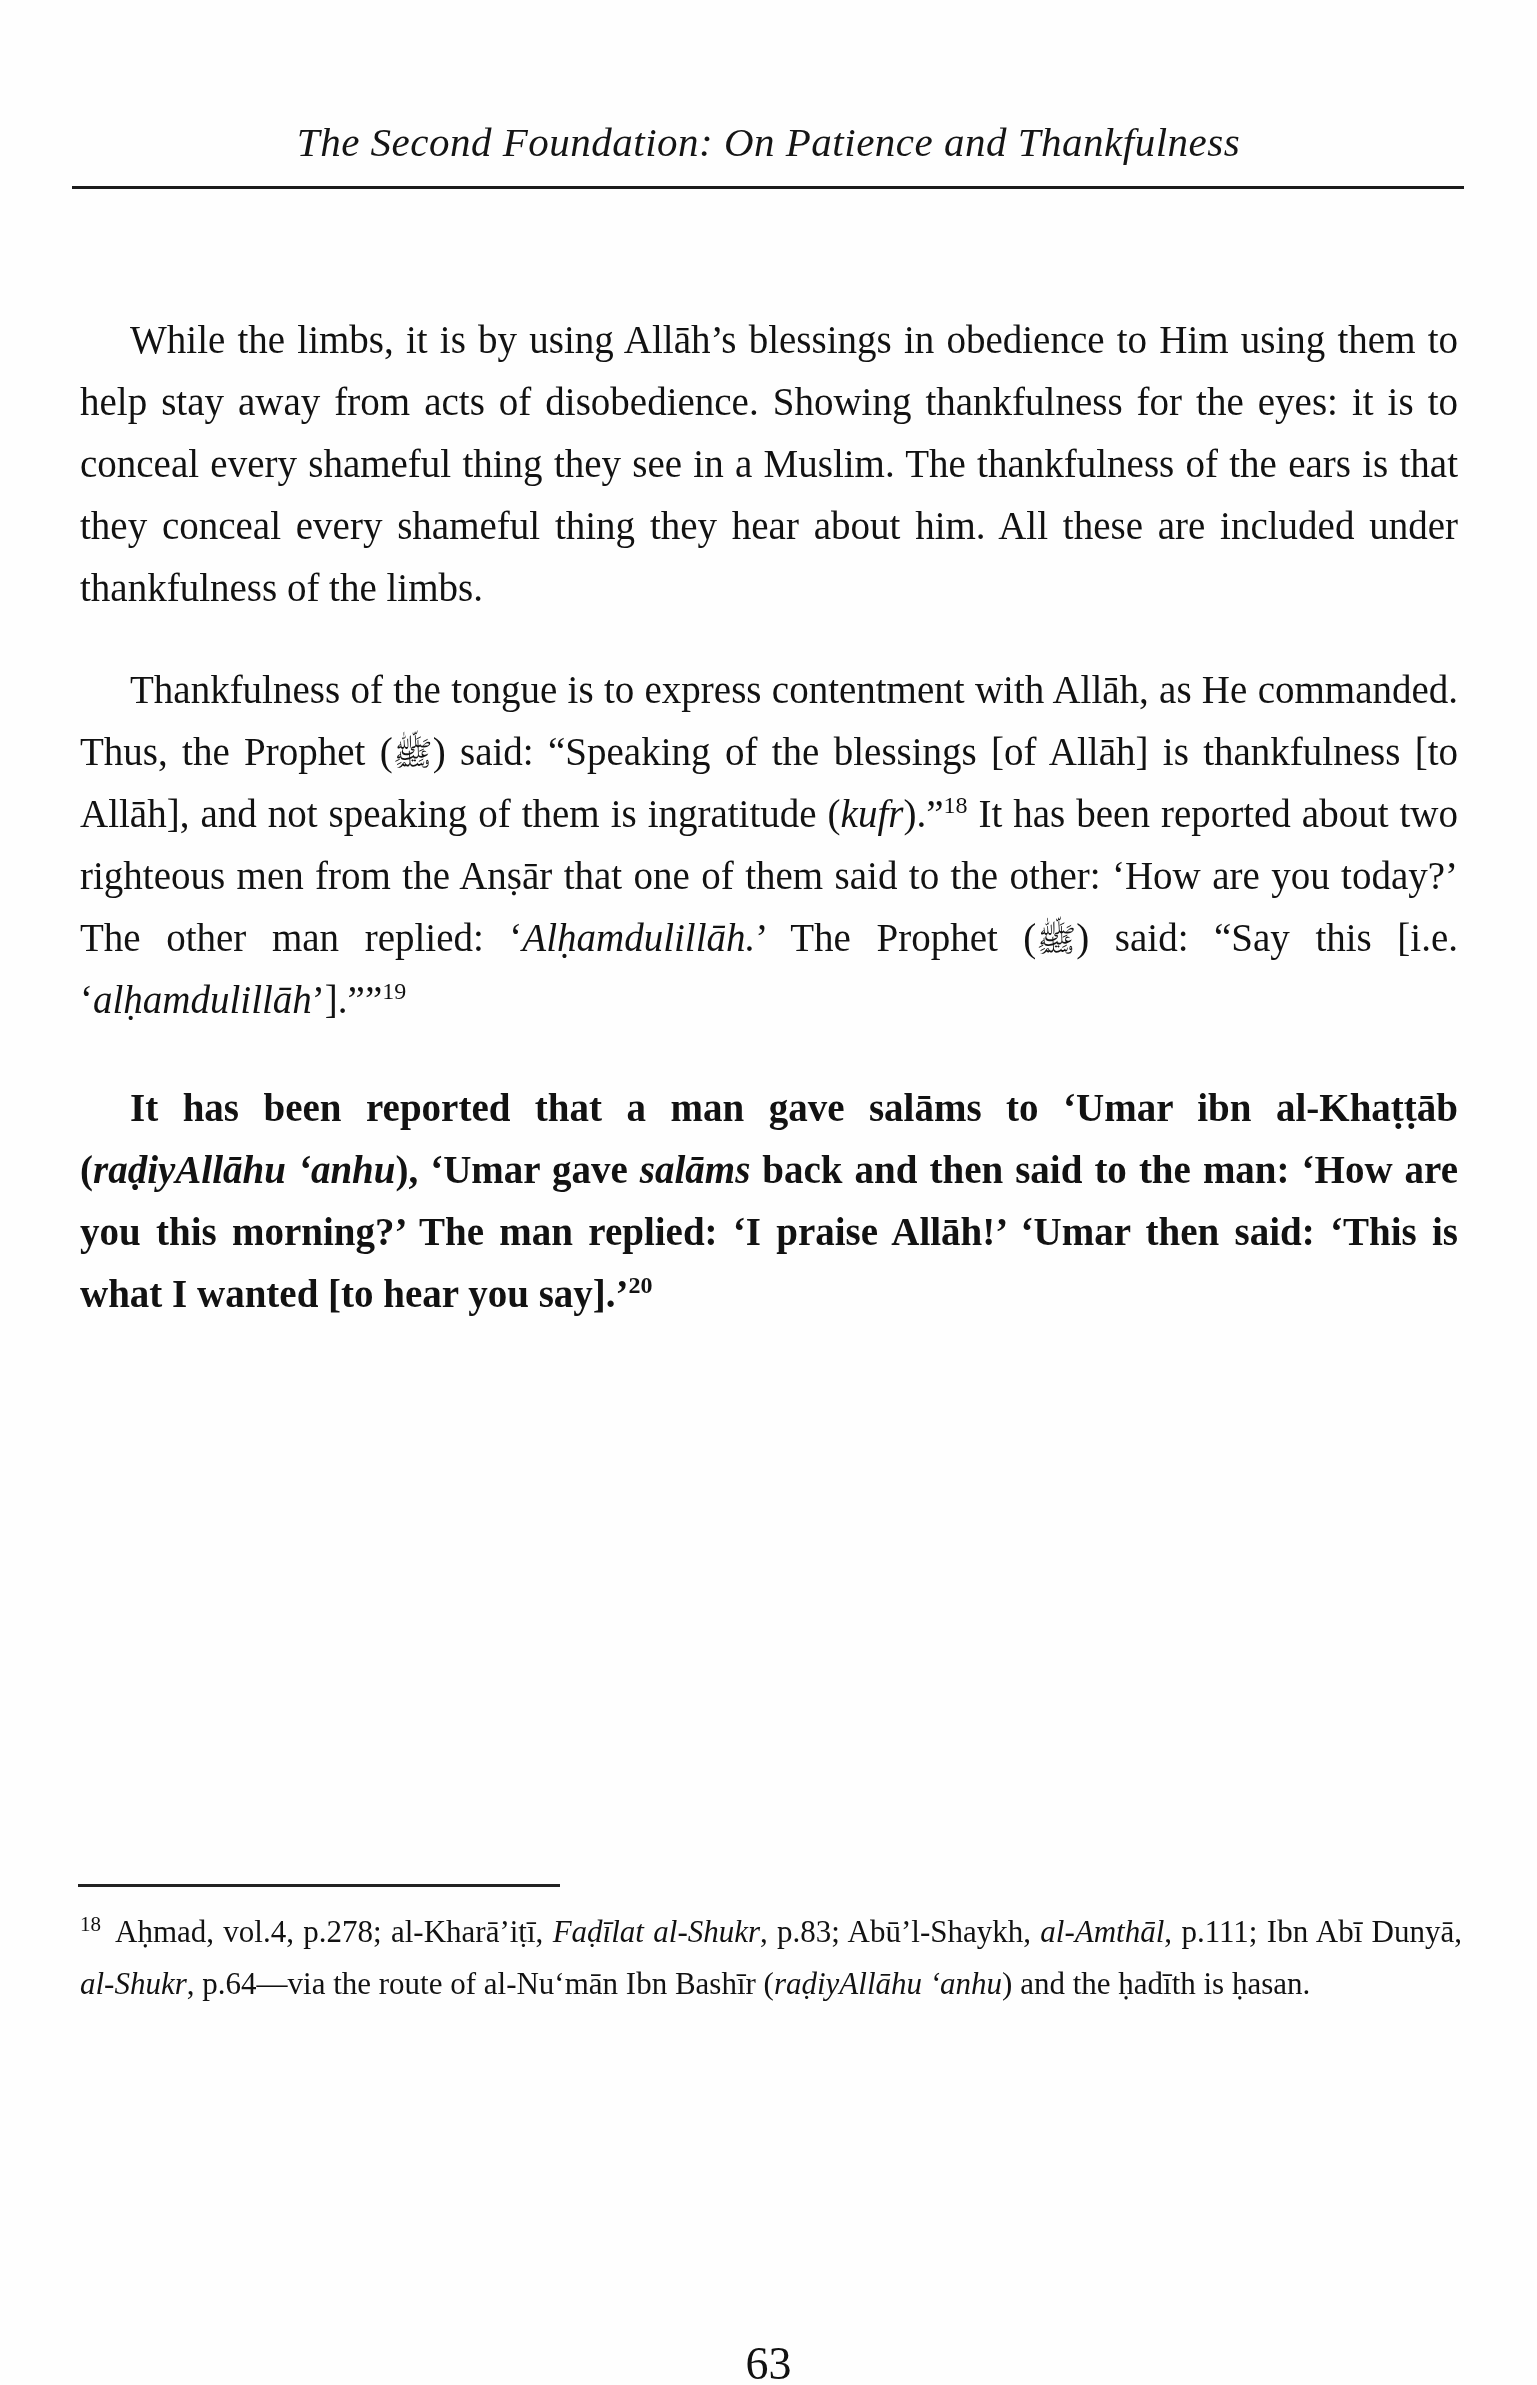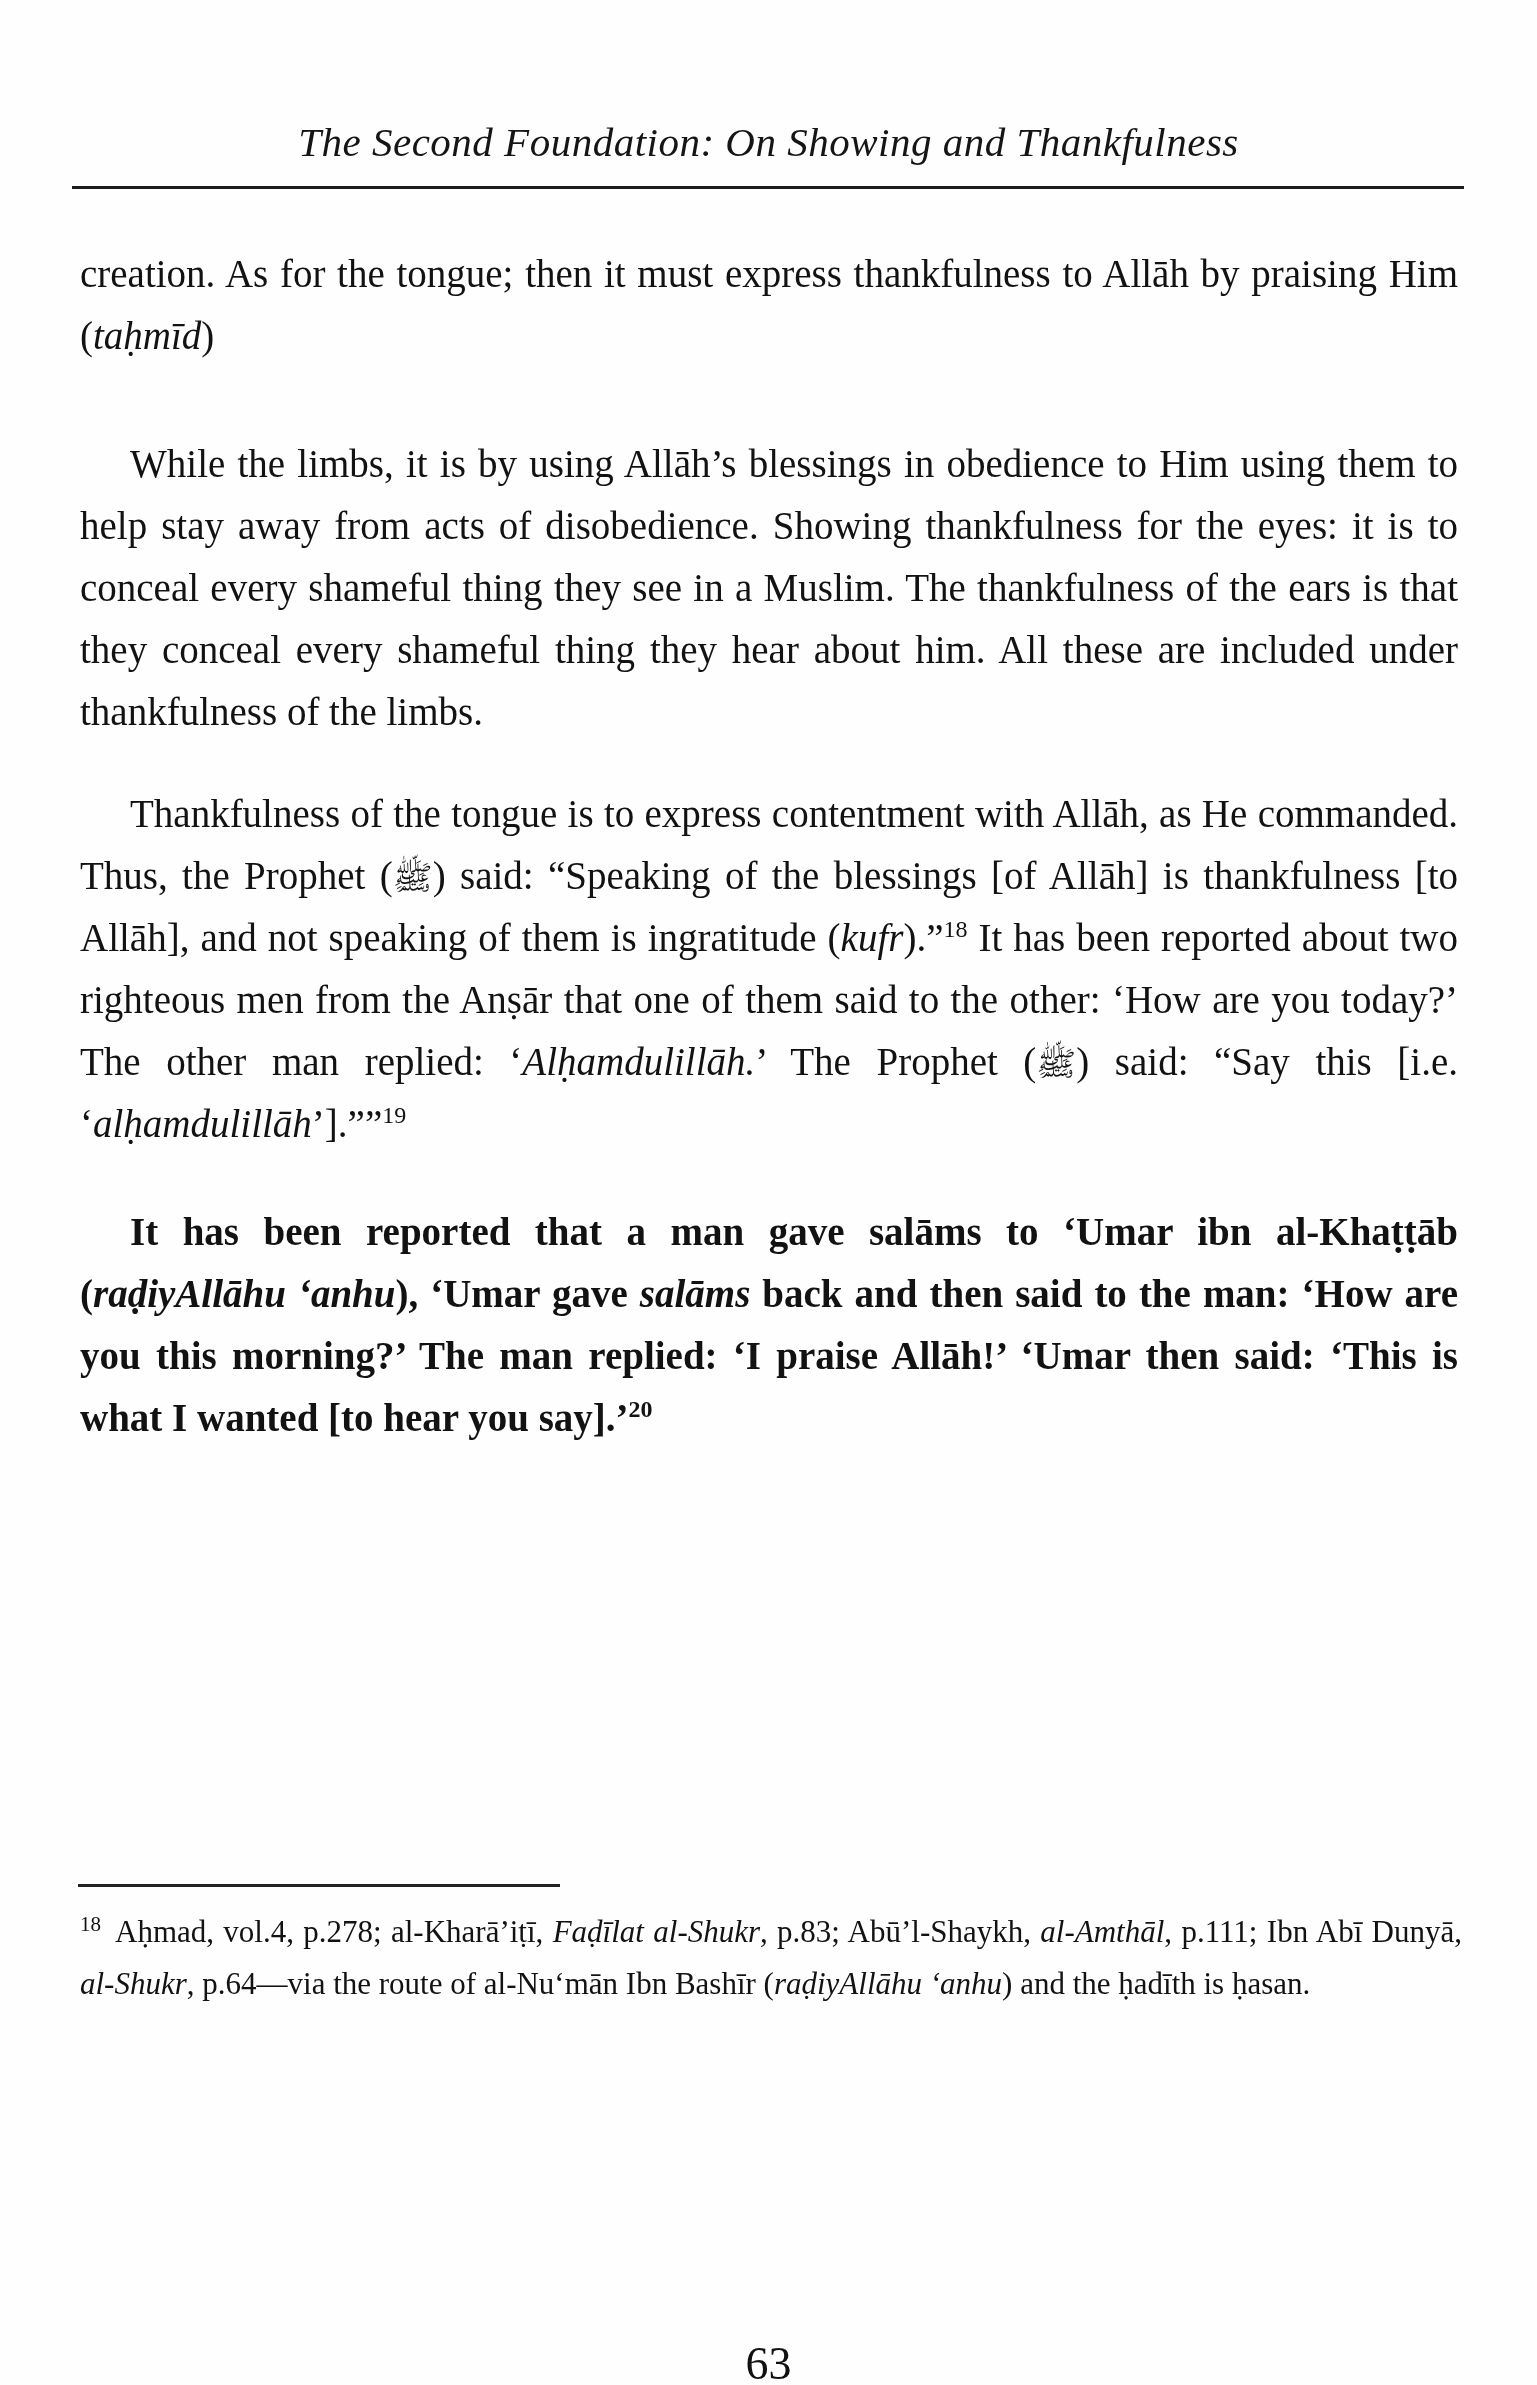--- a/index.html
+++ b/index.html
@@ -94,26 +94,25 @@
     text-align: center;
     font-size: 46px;
     color: #111111;
   }
 </style>
 </head>
 <body>
 
 <div class="page">
 
-  <div class="running-head">The Second Foundation: On Showing and Thankfulness</div>
+  <div class="running-head">The Second Foundation: On Patience and Thankfulness</div>
 
   <div class="head-rule"></div>
 
   <div class="body-text">
-    <p class="p1"><span>creation. As for the tongue; then it must express thankfulness to Allāh by praising Him (</span><span class="it">taḥmīd</span><span>)</span></p>
     <p class="p2 indent"><span>While the limbs, it is by using Allāh’s blessings in obedience to Him using them to help stay away from acts of disobedience. Showing thankfulness for the eyes: it is to conceal every shameful thing they see in a Muslim. The thankfulness of the ears is that they conceal every shameful thing they hear about him. All these are included under thankfulness of the limbs.</span></p>
     <p class="p3 indent"><span>Thankfulness of the tongue is to express contentment with Allāh, as He commanded. Thus, the Prophet (</span><span class="honorific">ﷺ</span><span>) said: “Speaking of the blessings [of Allāh] is thankfulness [to Allāh], and not speaking of them is ingratitude (</span><span class="it">kufr</span><span>).”</span><span class="sup">18</span><span>  It has been reported about two righteous men from the Anṣār that one of them said to the other: ‘How are you today?’ The other man replied: ‘</span><span class="it">Alḥamdulillāh.</span><span>’ The Prophet (</span><span class="honorific">ﷺ</span><span>) said: “Say this [i.e. ‘</span><span class="it">alḥamdulillāh</span><span>’].””</span><span class="sup">19</span></p>
     <p class="p4 indent"><span>It has been reported that a man gave salāms to ‘Umar ibn al-Khaṭṭāb (</span><span class="it">raḍiyAllāhu ‘anhu</span><span>), ‘Umar gave </span><span class="it">salāms</span><span> back and then said to the man: ‘How are you this morning?’ The man replied: ‘I praise Allāh!’ ‘Umar then said: ‘This is what I wanted [to hear you say].’</span><span class="sup">20</span></p>
   </div>
 
   <div class="footnote-rule"></div>
 
   <div class="footnotes">
     <p>
       <sup class="fnm">18</sup><span><span>Aḥmad, vol.4, p.278; al-Kharā’iṭī, </span><span class="it">Faḍīlat al-Shukr</span><span>, p.83; Abū’l-Shaykh, </span><span class="it">al-Amthāl</span><span>, p.111; Ibn Abī Dunyā, </span><span class="it">al-Shukr</span><span>, p.64—via the route of al-Nu‘mān Ibn Bashīr (</span><span class="it">raḍiyAllāhu ‘anhu</span><span>) and the ḥadīth is ḥasan.</span></span>

